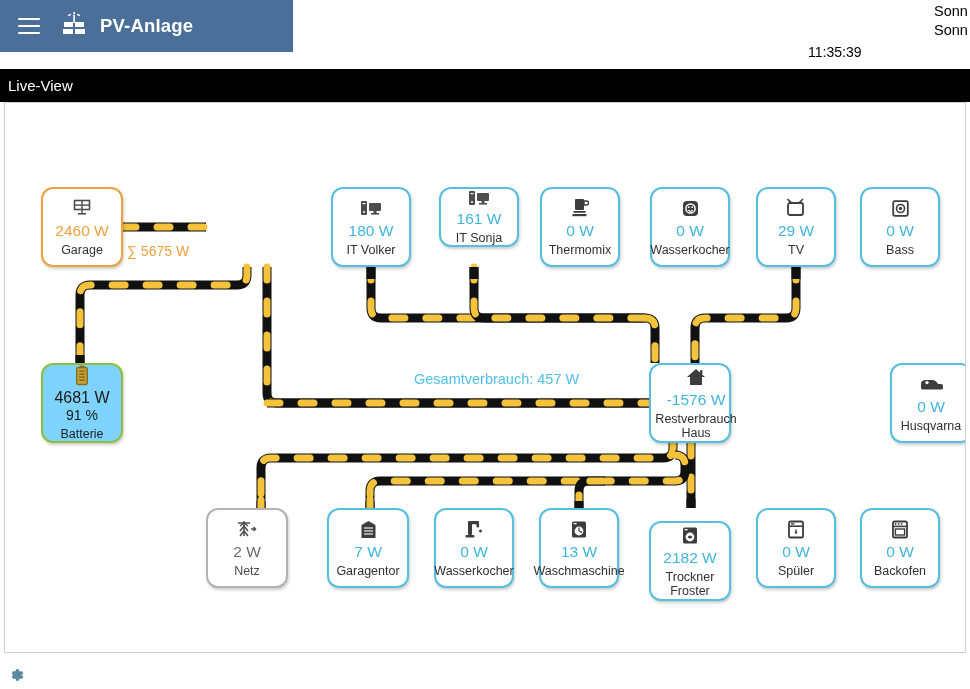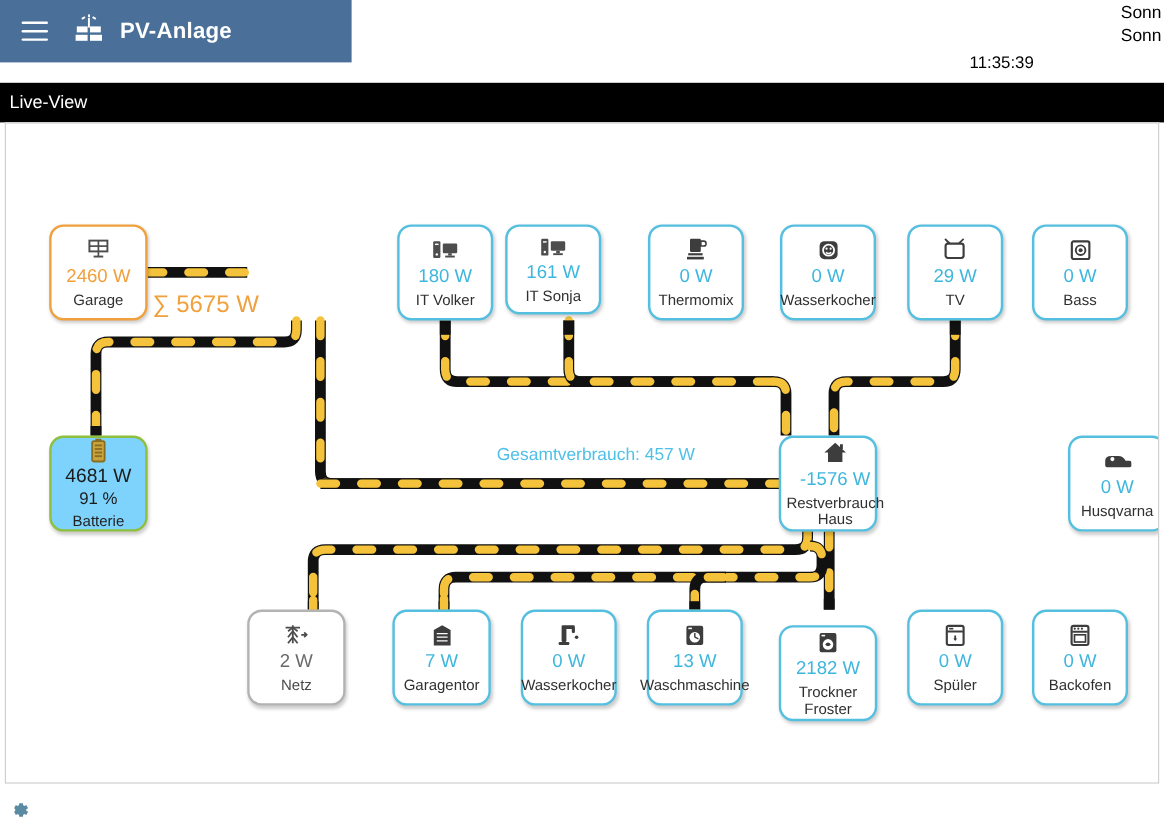--- a/index.html
+++ b/index.html
@@ -78,21 +78,21 @@
   .node.orange .val { color: #f0a03c; }
   .node.gray   { border: 2px solid #b3b3b3; }
   .node.gray .val { color: #6a6a6a; }
   .node.gray .lbl { color: #4a4a4a; }
   .node.green  { border: 2px solid #8fbf3f; background: #7dd3fc; }
   .node.green .val { color: #1b1b1b; font-size: 16px; }
   .node.green .pct { font-size: 14px; color:#1b1b1b; line-height:17px; }
   .node.green .lbl { color: #1f1f1f; }
 
   .sum-label {
-    position: absolute; font-size: 20px; color: #f0a03c; z-index: 6; white-space: nowrap;
+    position: absolute; font-size: 14px; color: #f0a03c; z-index: 6; white-space: nowrap;
   }
   .bus-label {
     position: absolute; font-size: 14.5px; color: #4fc0e8; z-index: 6; white-space: nowrap;
   }
 
   
   .gear {
     position: absolute; left: 7px; top: 666px; width: 18px; height: 18px; cursor: pointer;
   }
   svg { display: block; }
@@ -227,21 +227,21 @@
           <rect x="9" y="4" width="12" height="8" rx="1"></rect>
               <rect x="13.5" y="12" width="3" height="2"></rect>
           <rect x="11" y="14" width="8" height="1.6"></rect>
         </g>
           </svg>
       </span>
       <span class="val">180 W</span>
       <span class="lbl">IT Volker</span>
     </div>
 
-    <div class="node blue" style="left:416px; top:84px; width:80px; height:75px;">
+    <div class="node blue" style="left:434px; top:84px; width:80px; height:60px;">
       <span class="ico">
         <svg width="22" height="18" viewBox="0 0 22 18">
             <g fill="#4d4d4d">
           <rect x="1" y="2" width="6" height="14" rx="1"></rect>
               <rect x="2.5" y="4" width="3" height="1.2" fill="#fff"></rect>
           <circle cx="4" cy="13" r="1" fill="#fff"></circle>
           <rect x="9" y="4" width="12" height="8" rx="1"></rect>
               <rect x="13.5" y="12" width="3" height="2"></rect>
           <rect x="11" y="14" width="8" height="1.6"></rect>
         </g>

